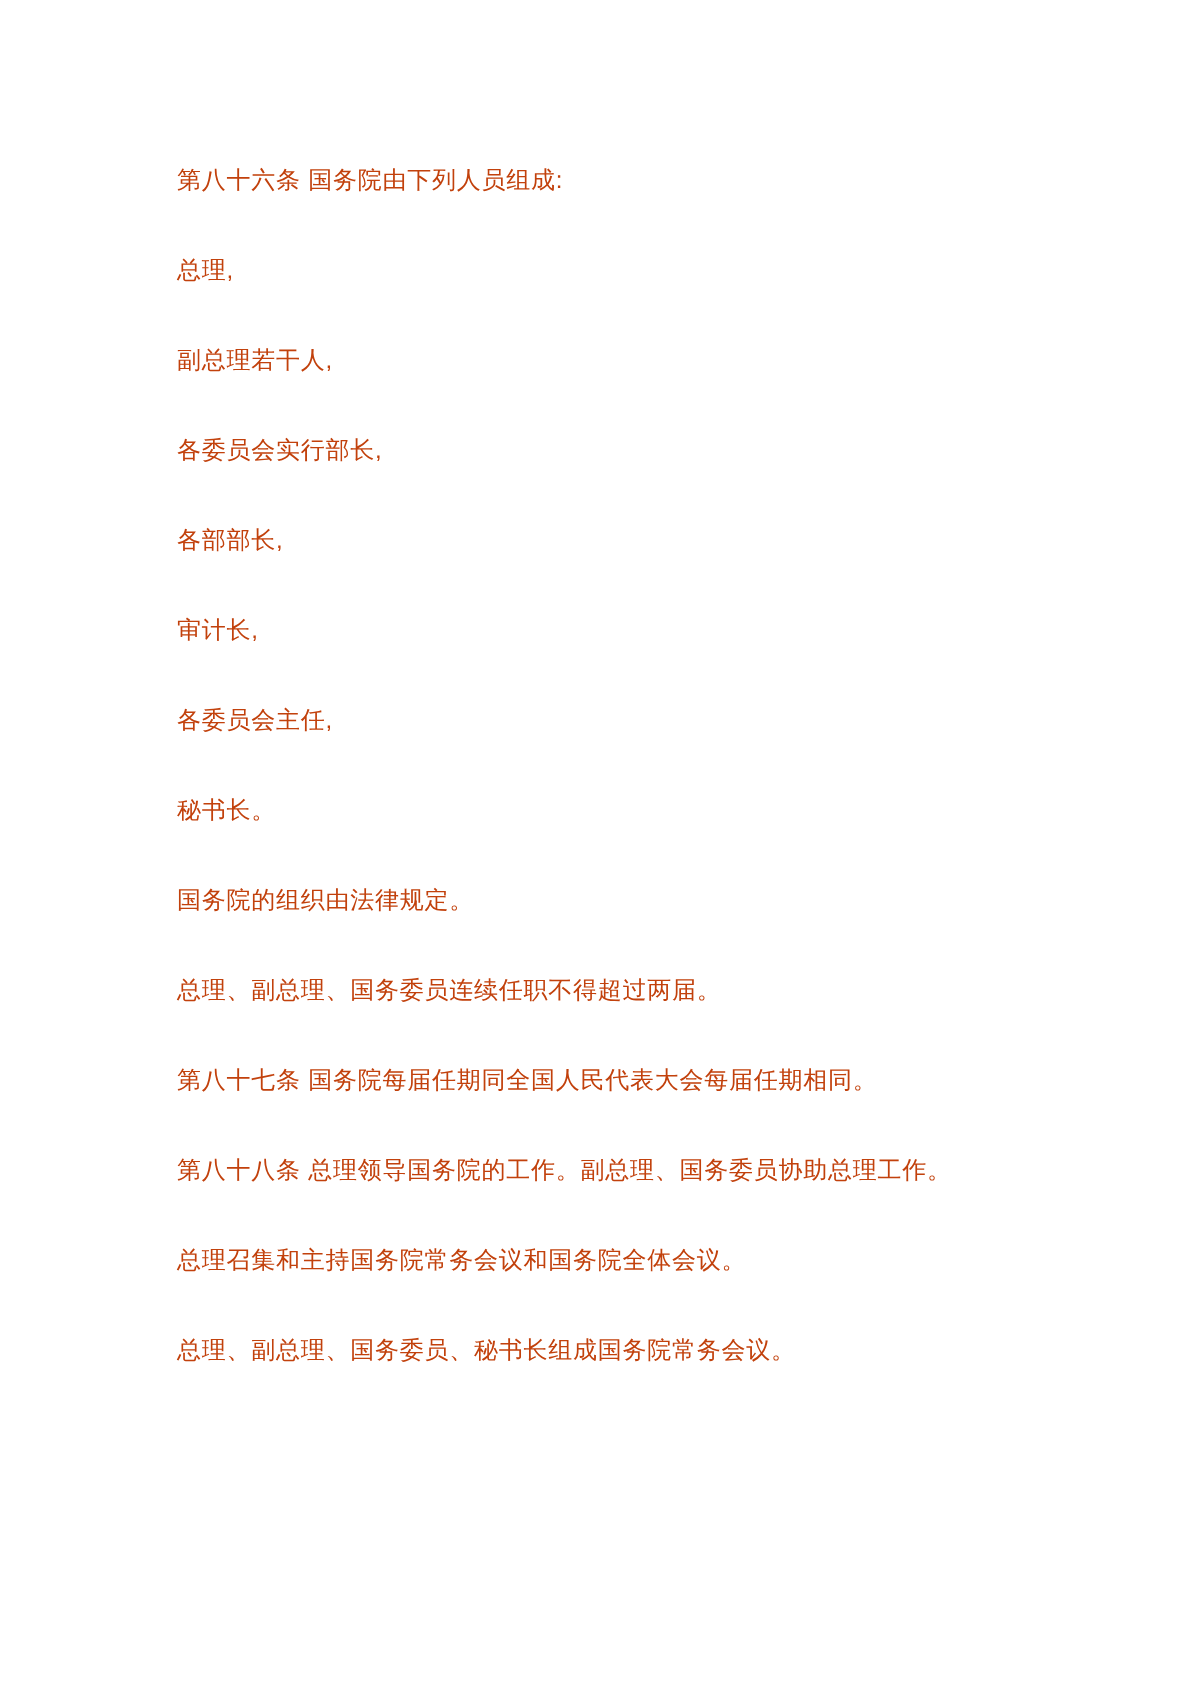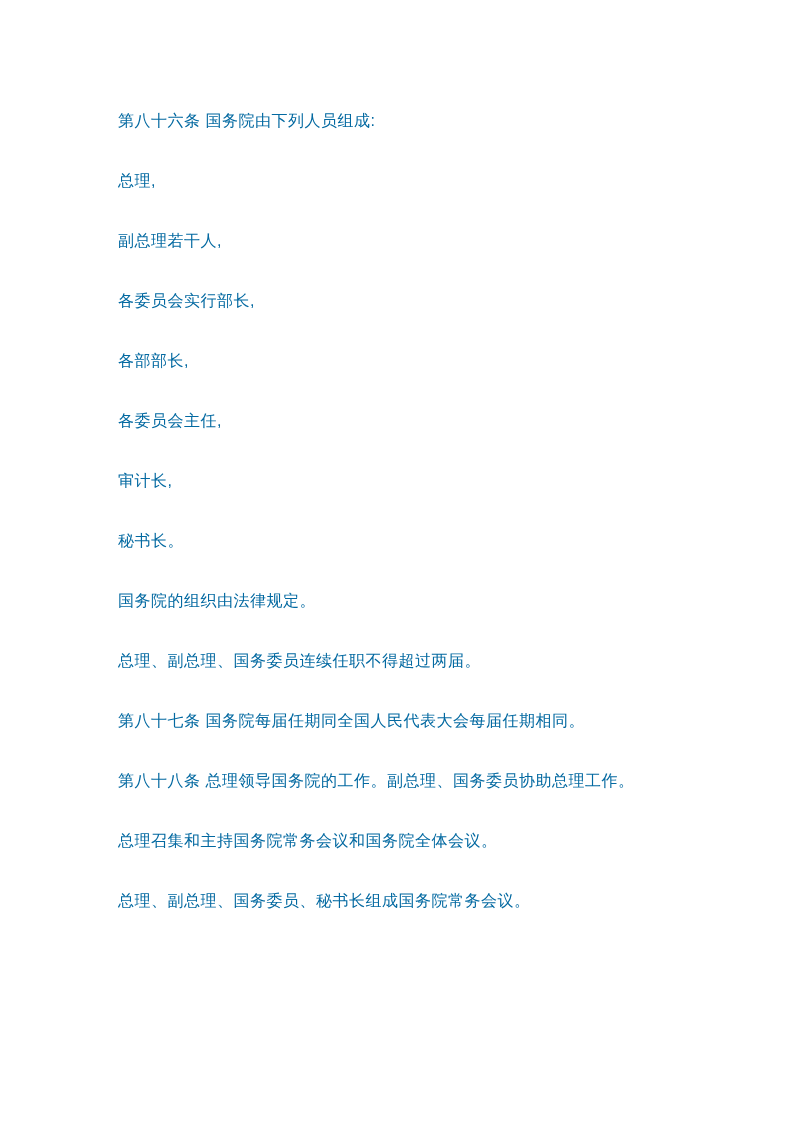--- a/index.html
+++ b/index.html
@@ -11,42 +11,42 @@
     position: relative;
     width: 793px;
     height: 1122px;
     margin: 0 auto;
     background: #ffffff;
     box-sizing: border-box;
     padding: 112px 100px 0 118px;
     overflow: hidden;
     font-family: "Liberation Sans", "DejaVu Sans", sans-serif;
     font-size: 16px;
-    color: #0369a1;
+    color: #c2410c;
   }
   .page p {
     margin: 0 0 43px 0;
     padding: 0;
     line-height: 17px;
     white-space: nowrap;
     font-weight: 400;
     letter-spacing: 0.5px;
   }
 </style>
 </head>
 <body>
 
 <div class="page">
   <p>第八十六条 国务院由下列人员组成:</p>
   <p>总理,</p>
   <p>副总理若干人,</p>
   <p>各委员会实行部长,</p>
   <p>各部部长,</p>
+  <p>审计长,</p>
   <p>各委员会主任,</p>
-  <p>审计长,</p>
   <p>秘书长。</p>
   <p>国务院的组织由法律规定。</p>
   <p>总理、副总理、国务委员连续任职不得超过两届。</p>
   <p>第八十七条 国务院每届任期同全国人民代表大会每届任期相同。</p>
   <p>第八十八条 总理领导国务院的工作。副总理、国务委员协助总理工作。</p>
   <p>总理召集和主持国务院常务会议和国务院全体会议。</p>
   <p>总理、副总理、国务委员、秘书长组成国务院常务会议。</p>
 </div>
 
 </body></html>

